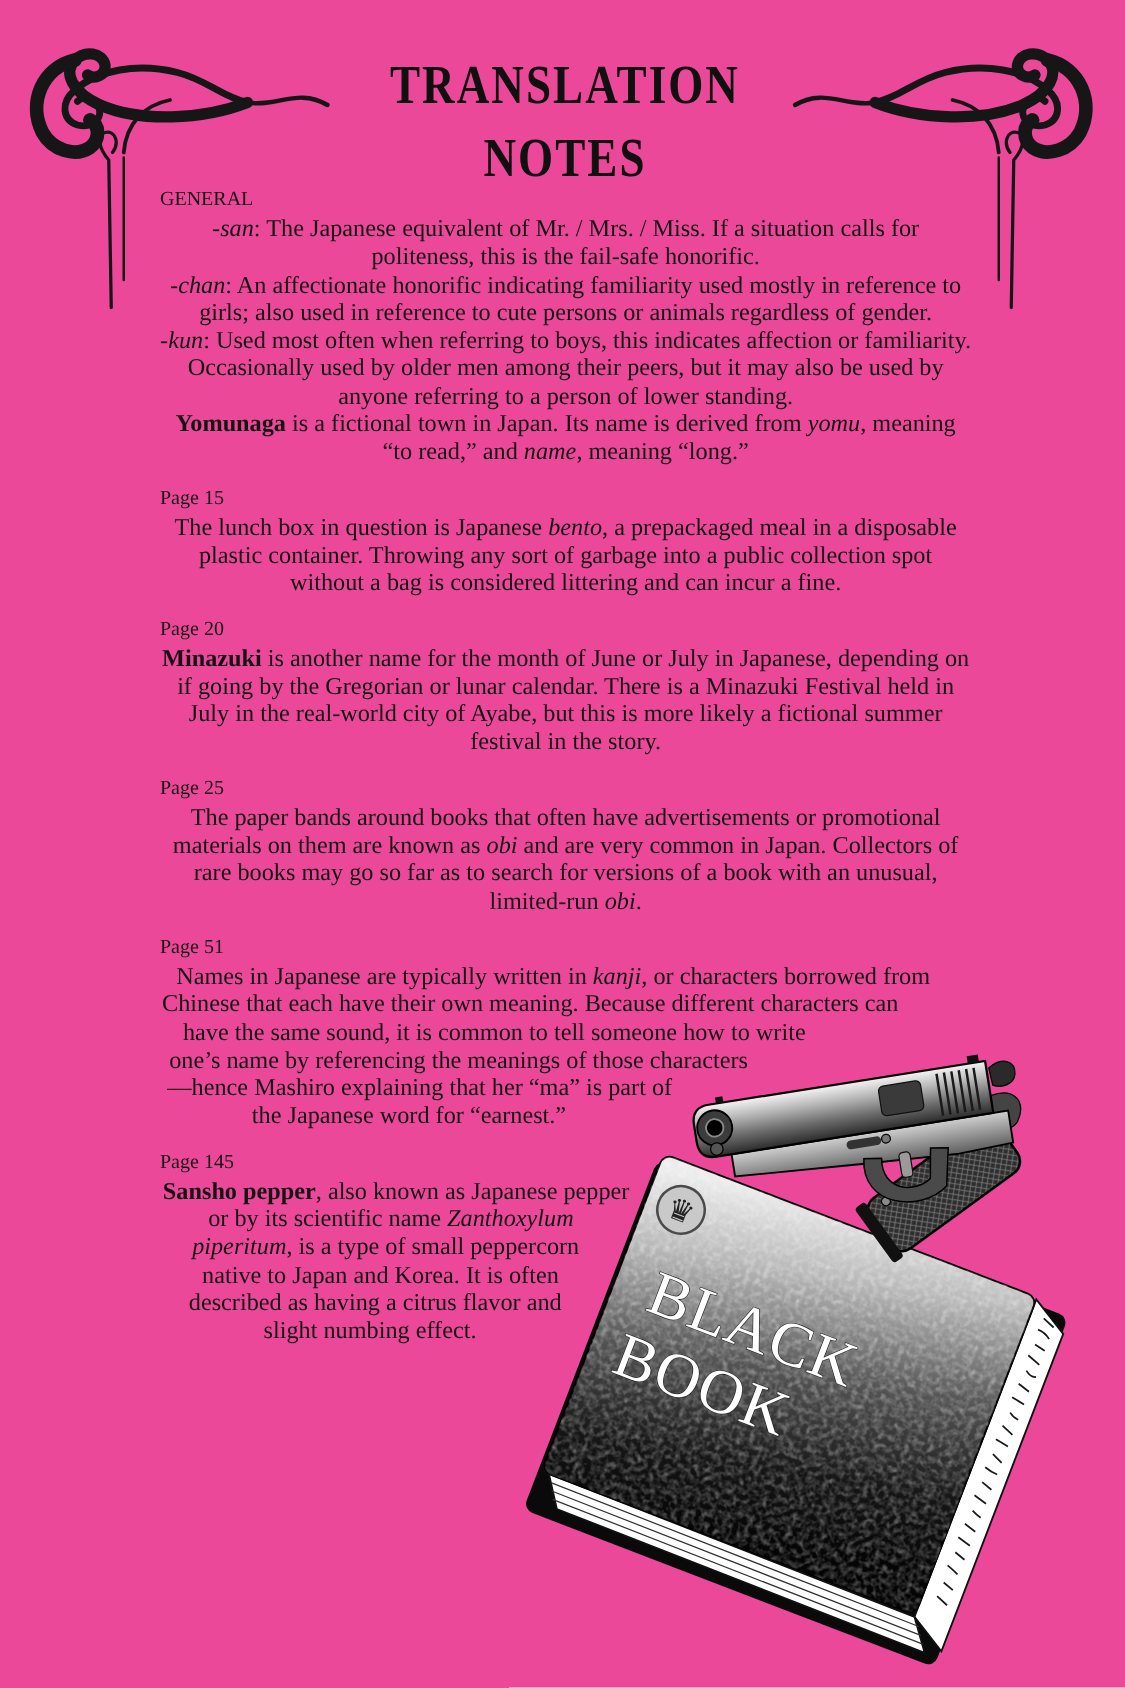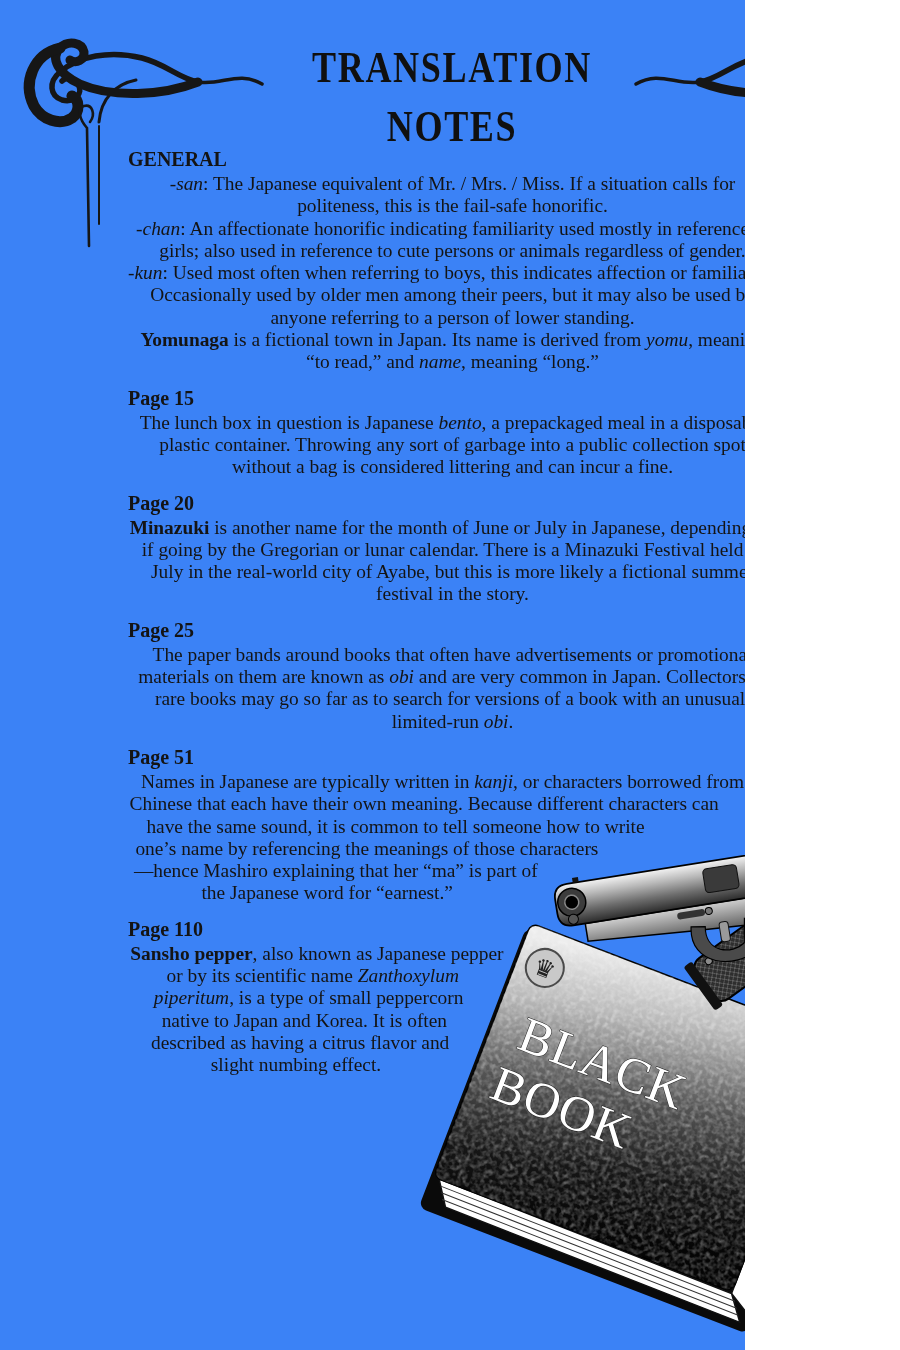--- a/index.html
+++ b/index.html
@@ -1,28 +1,28 @@
 <!DOCTYPE html>
 <html><head>
 <meta charset="utf-8">
 <style>
   html,body{margin:0;padding:0;background:#fff;}
-  .page{position:relative;width:745px;height:1350px;background:#3b82f6;overflow:hidden;
+  .page{position:relative;width:900px;height:1350px;background:#ec4899;overflow:hidden;
         font-family:"Liberation Serif",serif;color:#141414;}
   
   .header-svg{position:absolute;left:0;top:0;}
   .title{position:absolute;left:0;top:30px;width:904px;text-align:center;
          transform:scaleX(0.82);transform-origin:50% 0;line-height:1;}
   .title .t1,.title .t2{font-variant:small-caps;text-transform:lowercase;
          font-weight:600;font-size:63px;letter-spacing:2px;color:#101010;}
   .title .t2{margin-top:-4px;}
   
   .content{position:absolute;left:128px;top:148px;width:649px;
            font-size:19.4px;line-height:22.3px;}
-  .content h3{font-size:20px;line-height:23px;margin:13px 0 2px 0;font-weight:bold;}
+  .content h3{font-size:16px;line-height:23px;margin:13px 0 2px 0;font-weight:normal;}
   .content section:first-child h3{margin-top:0;}
   .content p{margin:0;text-align:center;}
   
   .illu-float{
      float:right;width:465px;height:505px;margin-right:-112px;
      shape-outside:polygon(465px 0px,340px 0px,340px 41px,307px 48px,250px 70px,
         215px 84px,160px 105px,130px 113px,112px 125px,104px 155px,
         12px 400px,2px 420px,2px 505px,465px 505px);
      shape-margin:7px;
   }
@@ -186,18 +186,18 @@
             <rect x="118" y="46" width="28" height="7" rx="3.5" fill="#333"></rect>
             <circle cx="150" cy="49" r="3.5" fill="#777" stroke="#000"></circle>
           </g>
         </svg>
       </div>
 
       <p>Names in Japanese are typically written in <i>kanji</i>, or characters borrowed from Chinese that each have their own meaning. Because different characters can have the same sound, it is common to tell someone how to write one’s name by referencing the meanings of those characters—hence Mashiro explaining that her “ma” is part of the Japanese word for “earnest.”</p>
     </section>
 
     <section>
-      <h3>Page 110</h3>
+      <h3>Page 145</h3>
       <p><b>Sansho pepper</b>, also known as Japanese pepper or by its scientific name <i>Zanthoxylum piperitum</i>, is a type of small peppercorn native to Japan and Korea. It is often described as having a citrus flavor and slight numbing effect.</p>
     </section>
 
   </div>
 </div>
 
 </body></html>

